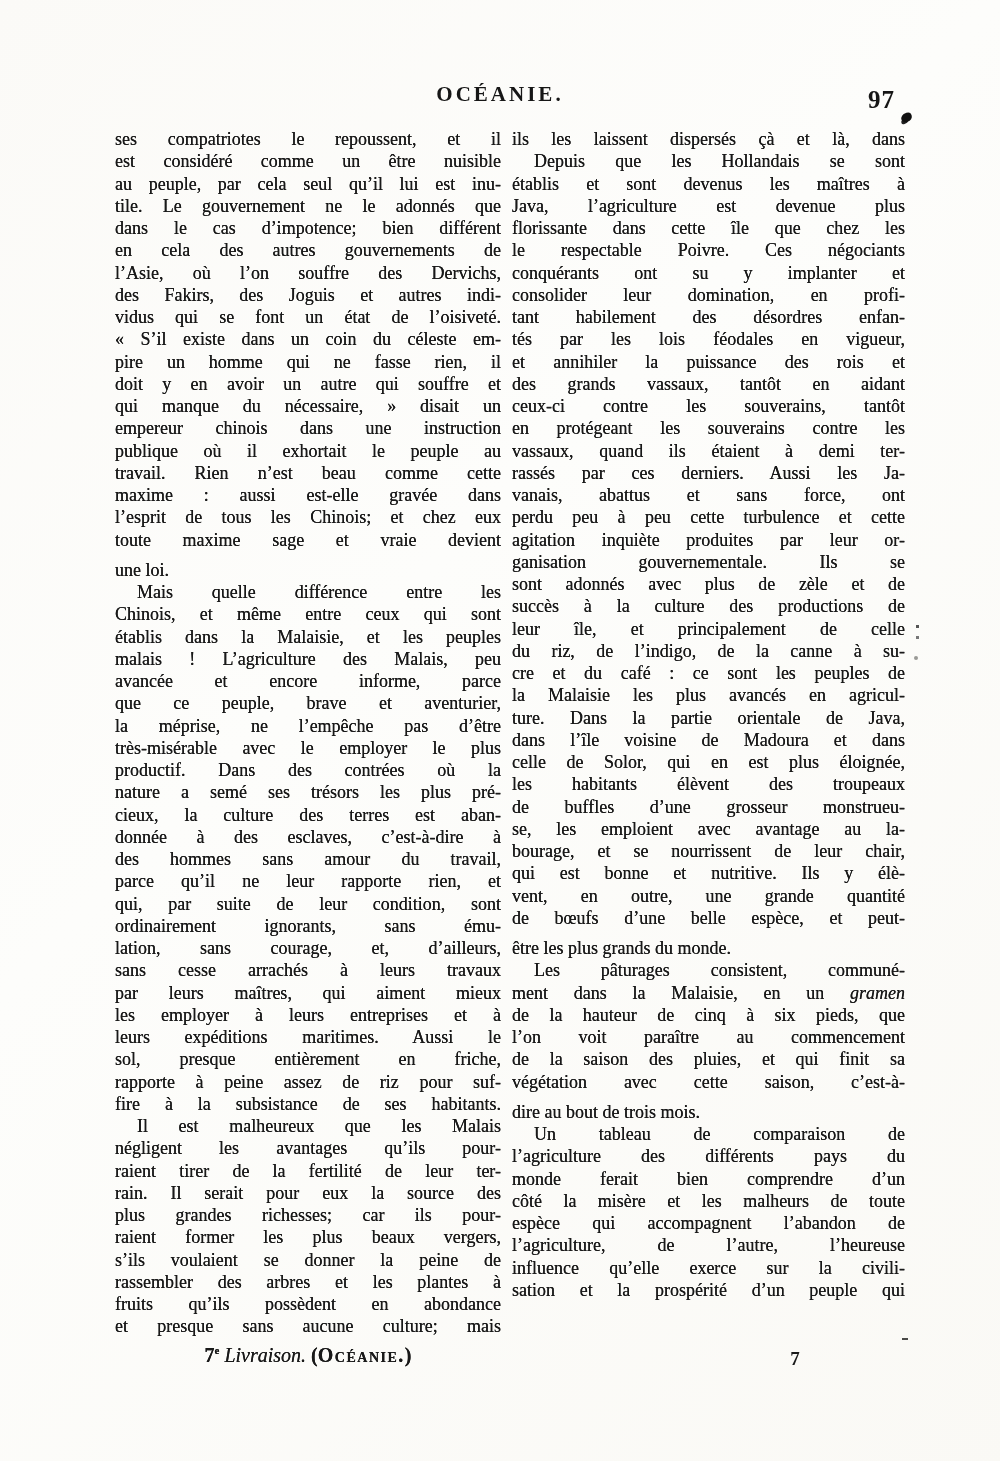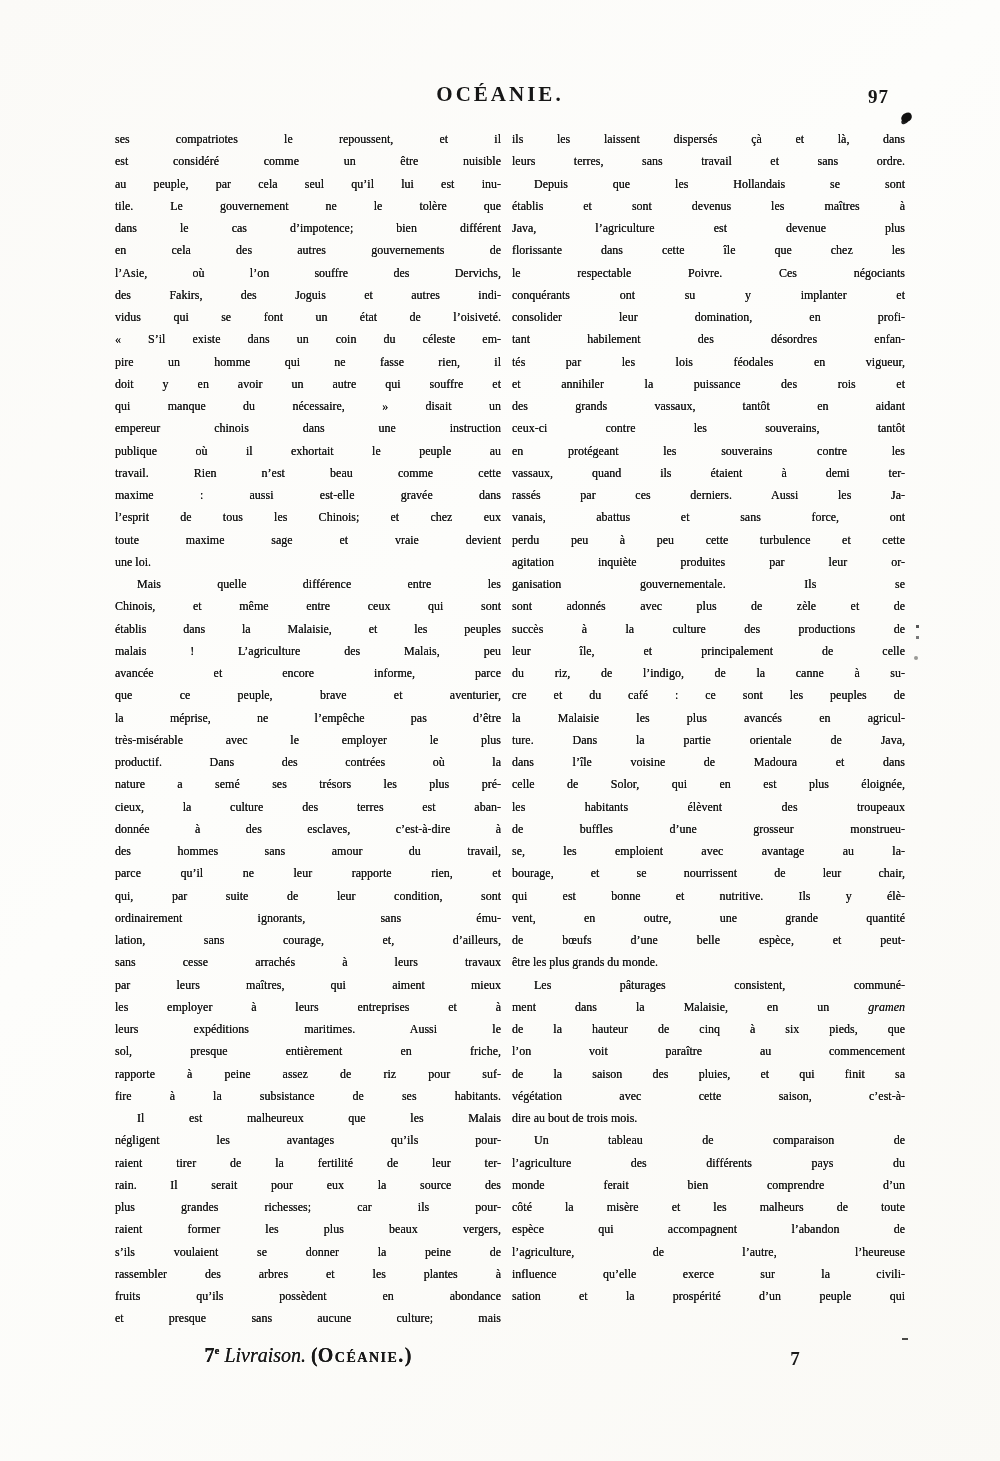--- a/index.html
+++ b/index.html
@@ -12,38 +12,38 @@
     overflow:hidden;
     padding-left:35px;
   }
   .running-head{
     position:absolute;top:82px;left:0;width:1000px;
     text-align:center;font-weight:bold;font-size:21px;
     letter-spacing:3px;color:#161616;
   }
   .page-number{
     position:absolute;top:86px;left:868px;width:40px;
-    font-weight:bold;font-size:19px;letter-spacing:1px;color:#161616;
+    font-weight:bold;font-size:25px;letter-spacing:1px;color:#161616;
   }
   .column{
     position:absolute;top:128px;
-    font-size:12px;line-height:22.25px;
+    font-size:18px;line-height:22.25px;
     text-shadow:0 0 0.45px currentColor;
   }
   .col-left{left:115px;width:386px;}
   .col-right{left:512px;width:393px;font-family:Liberation Serif, serif;}
   .line{
     text-align:justify;
     text-align-last:justify;
     text-justify:inter-word;
     white-space:normal;
     height:22.25px;overflow:visible;
   }
   .line.indent{padding-left:22px;}
-  .line.para-end{text-align-last:left;}
+  .line.para-end{text-align-last:left;margin-top:8px;}
   .italic{font-style:italic;}
   .sup{vertical-align:super;font-size:0.55em;font-weight:bold;}
   .smallcaps{font-variant:small-caps;letter-spacing:1.5px;}
   .footer-left{
     position:absolute;top:1344px;left:115px;width:386px;
     text-align:center;font-size:20px;font-weight:bold;
     text-shadow:0 0 0.4px currentColor;
   }
   .footer-left .italic{font-weight:normal;}
   .footer-right{
@@ -74,21 +74,21 @@
 
   <div class="ink-blot"></div>
   <div class="speck1"></div>
   <div class="speck2"></div>
   <div class="speck3"></div>
 
   <div class="column col-left">
       <div class="line"><span>ses compatriotes le repoussent, et il</span></div>
       <div class="line"><span>est considéré comme un être nuisible</span></div>
       <div class="line"><span>au peuple, par cela seul qu’il lui est inu-</span></div>
-      <div class="line"><span>tile. Le gouvernement ne le tolère que</span></div>
+      <div class="line"><span>tile. Le gouvernement ne le adonnés que</span></div>
       <div class="line"><span>dans le cas d’impotence; bien différent</span></div>
       <div class="line"><span>en cela des autres gouvernements de</span></div>
       <div class="line"><span>l’Asie, où l’on souffre des Dervichs,</span></div>
       <div class="line"><span>des Fakirs, des Joguis et autres indi-</span></div>
       <div class="line"><span>vidus qui se font un état de l’oisiveté.</span></div>
       <div class="line"><span>« S’il existe dans un coin du céleste em-</span></div>
       <div class="line"><span>pire un homme qui ne fasse rien, il</span></div>
       <div class="line"><span>doit y en avoir un autre qui souffre et</span></div>
       <div class="line"><span>qui manque du nécessaire, » disait un</span></div>
       <div class="line"><span>empereur chinois dans une instruction</span></div>
@@ -129,21 +129,20 @@
       <div class="line"><span>plus grandes richesses; car ils pour-</span></div>
       <div class="line"><span>raient former les plus beaux vergers,</span></div>
       <div class="line"><span>s’ils voulaient se donner la peine de</span></div>
       <div class="line"><span>rassembler des arbres et les plantes à</span></div>
       <div class="line"><span>fruits qu’ils possèdent en abondance</span></div>
       <div class="line"><span>et presque sans aucune culture; mais</span></div>
     </div>
 
   <div class="column col-right">
       <div class="line"><span>ils les laissent dispersés çà et là, dans</span></div>
-      <div class="line"><span>leurs terres, sans travail et sans ordre.</span></div>
       <div class="line indent"><span>Depuis que les Hollandais se sont</span></div>
       <div class="line"><span>établis et sont devenus les maîtres à</span></div>
       <div class="line"><span>Java, l’agriculture est devenue plus</span></div>
       <div class="line"><span>florissante dans cette île que chez les</span></div>
       <div class="line"><span>le respectable Poivre. Ces négociants</span></div>
       <div class="line"><span>conquérants ont su y implanter et</span></div>
       <div class="line"><span>consolider leur domination, en profi-</span></div>
       <div class="line"><span>tant habilement des désordres enfan-</span></div>
       <div class="line"><span>tés par les lois féodales en vigueur,</span></div>
       <div class="line"><span>et annihiler la puissance des rois et</span></div>

